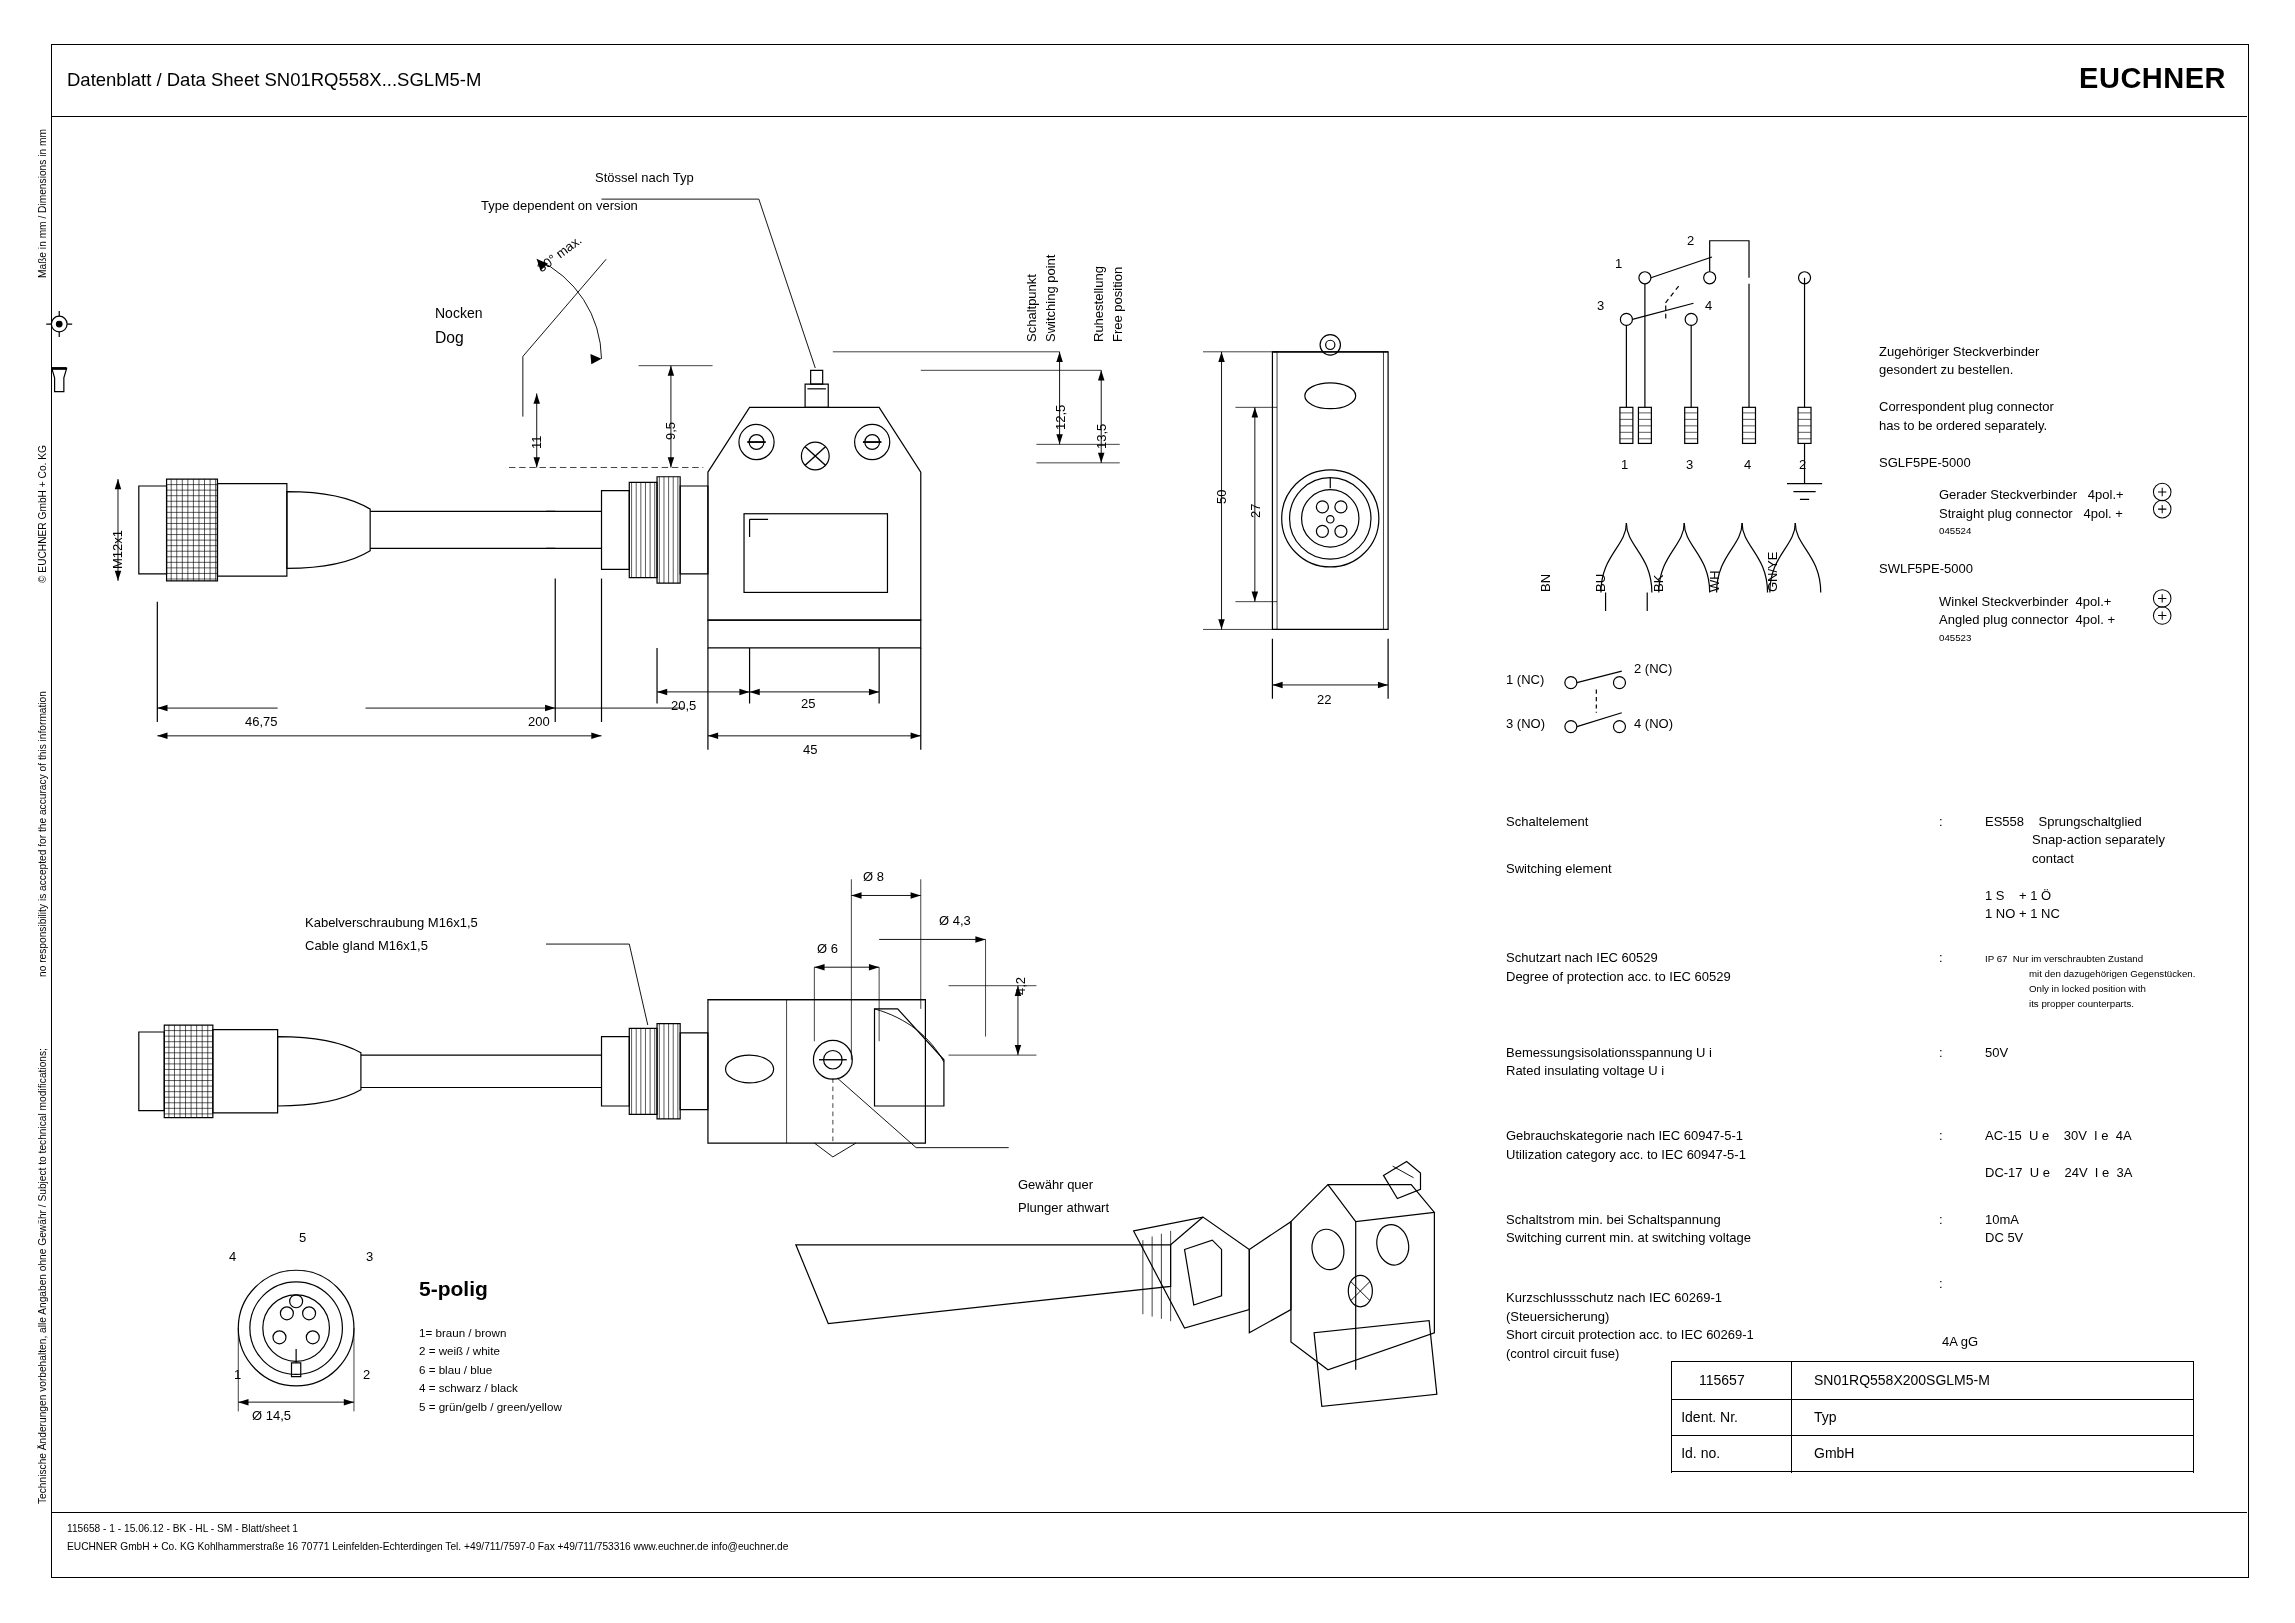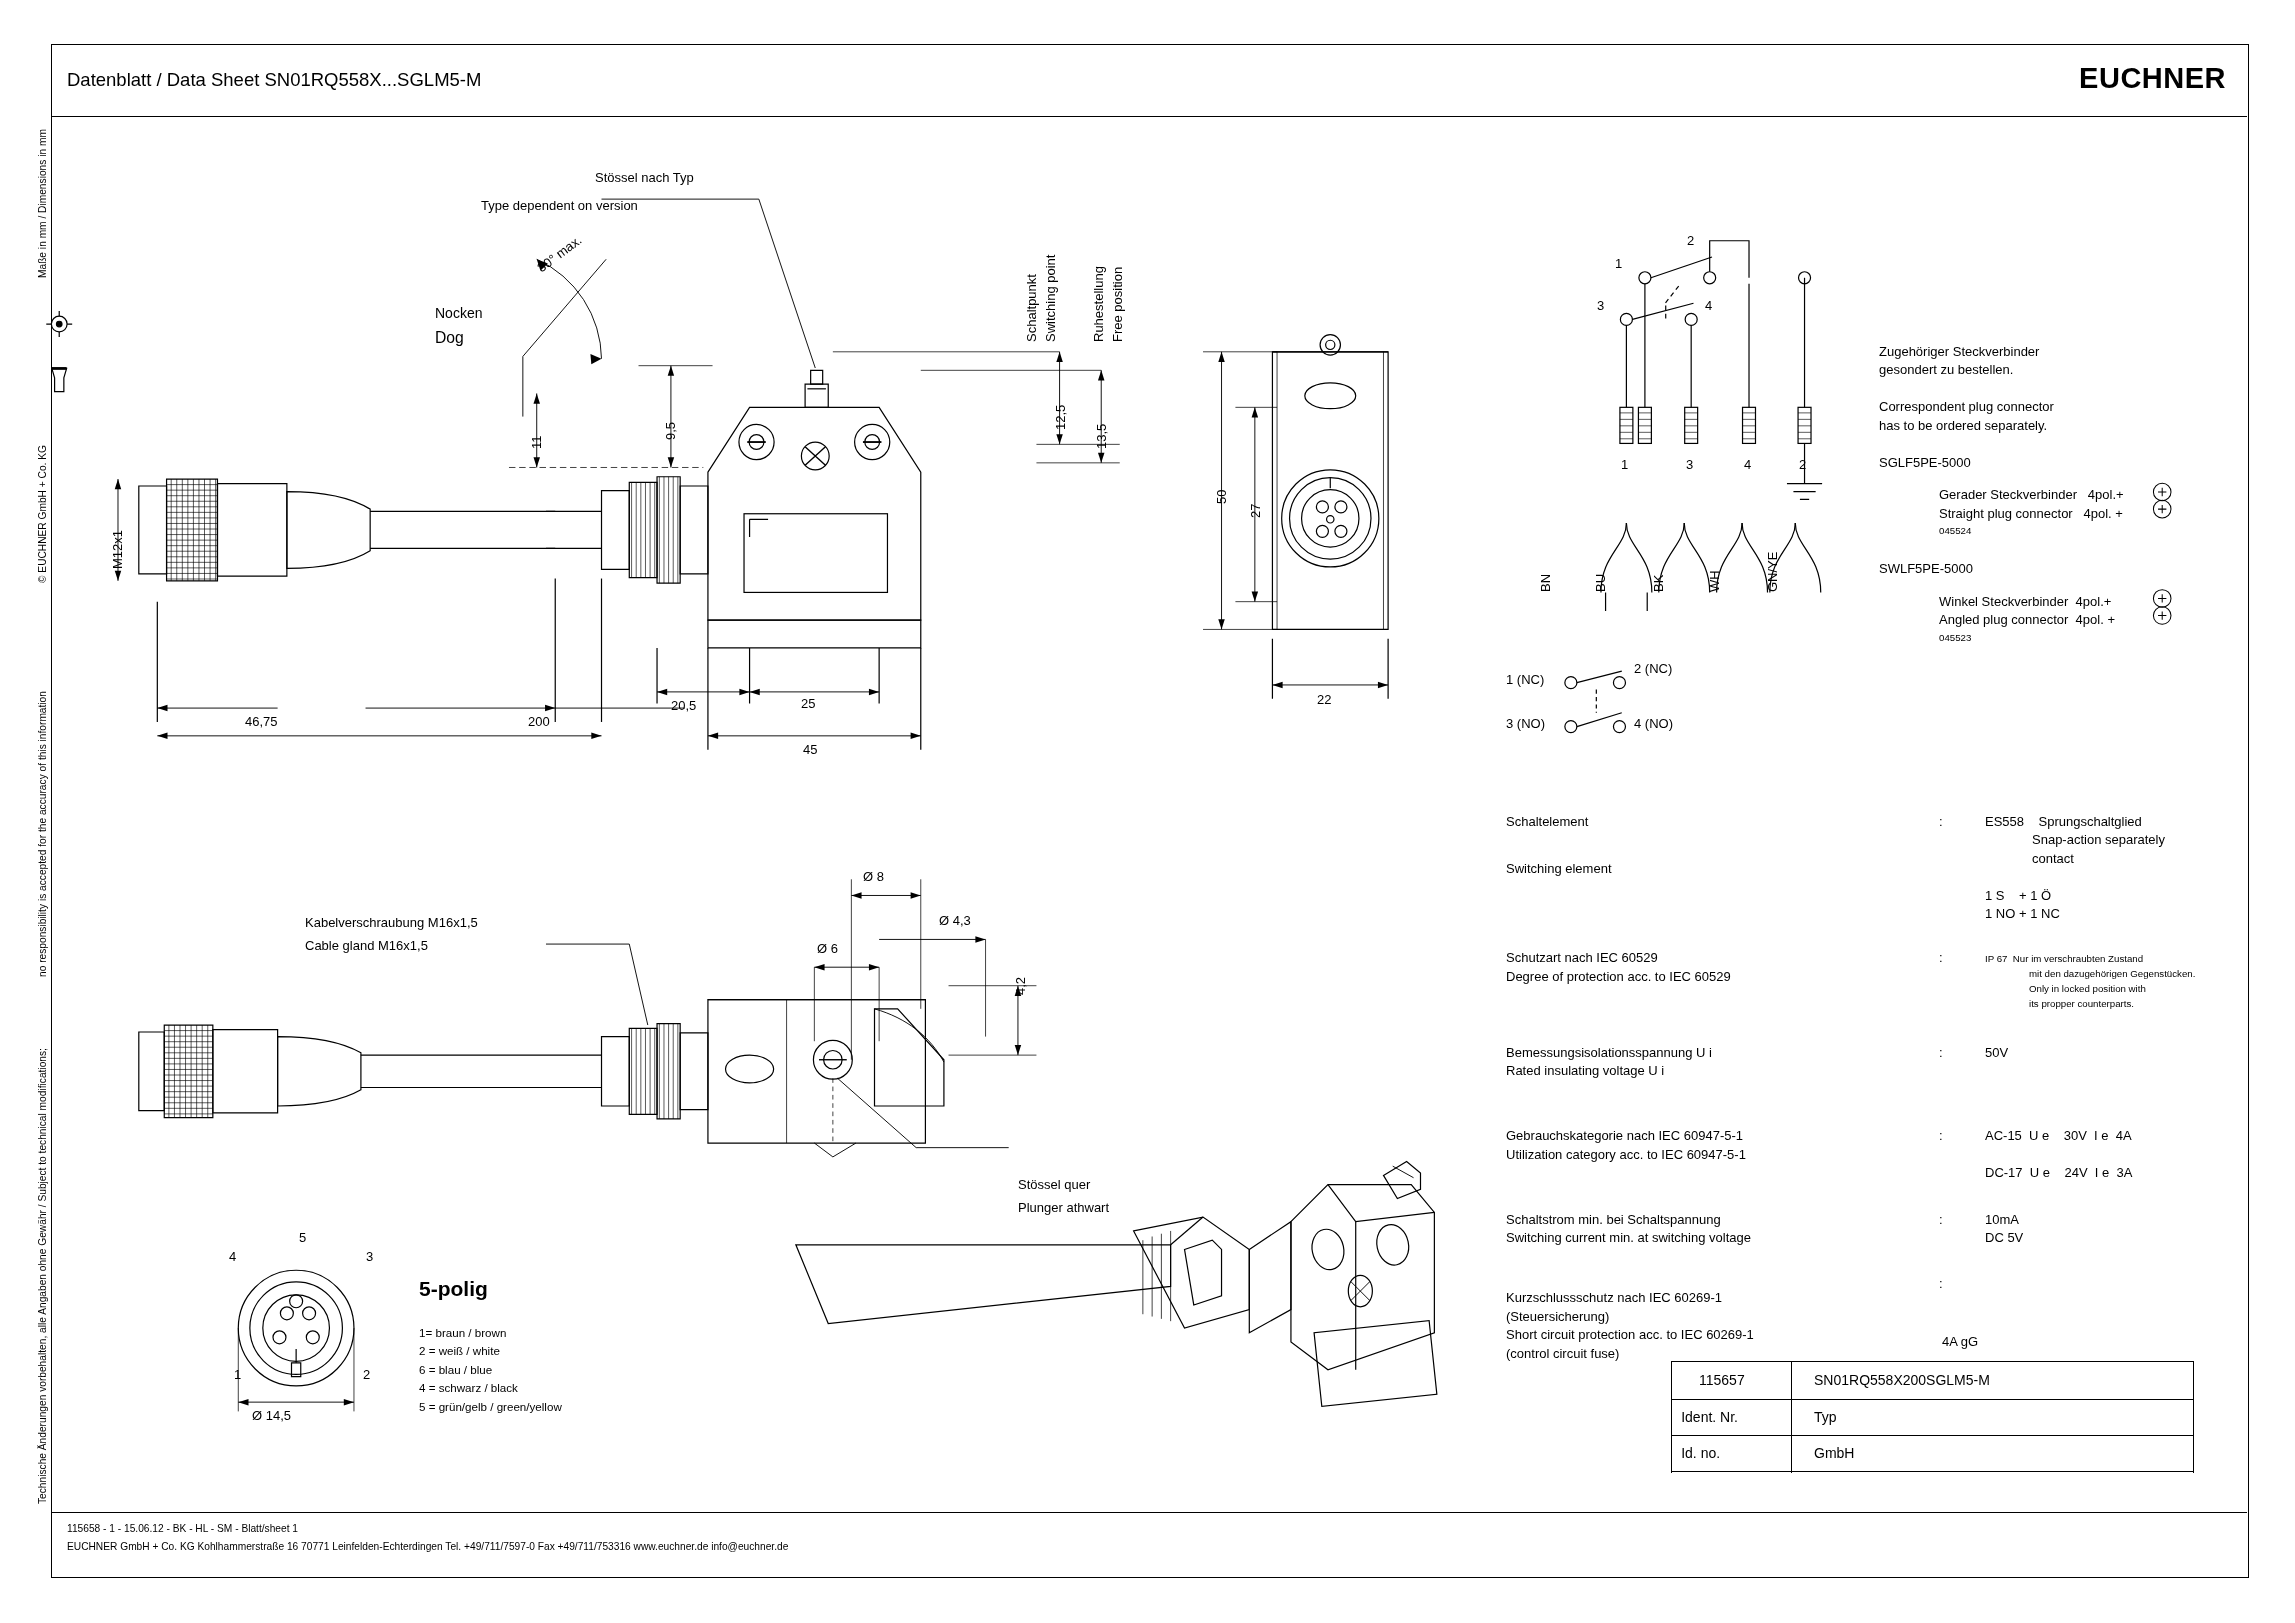--- a/index.html
+++ b/index.html
@@ -359,21 +359,21 @@
   <div class="txt dim rot90" style="left:1215px;top:504px;">50</div>
   <div class="txt dim rot90" style="left:1249px;top:518px;">27</div>
   <div class="txt dim" style="left:1317px;top:693px;">22</div>
 
   <div class="txt lbl" style="left:305px;top:916px;">Kabelverschraubung M16x1,5</div>
   <div class="txt lbl" style="left:305px;top:939px;">Cable gland M16x1,5</div>
   <div class="txt dim" style="left:863px;top:870px;">Ø 8</div>
   <div class="txt dim" style="left:939px;top:914px;">Ø 4,3</div>
   <div class="txt dim" style="left:817px;top:942px;">Ø 6</div>
   <div class="txt dim rot90" style="left:1014px;top:995px;">4,2</div>
-  <div class="txt lbl" style="left:1018px;top:1178px;">Stössel quer</div>
+  <div class="txt lbl" style="left:1018px;top:1178px;">Gewähr quer</div>
   <div class="txt lbl" style="left:1018px;top:1201px;">Plunger athwart</div>
 
   <div class="txt dim" style="left:299px;top:1231px;">5</div>
   <div class="txt dim" style="left:229px;top:1250px;">4</div>
   <div class="txt dim" style="left:366px;top:1250px;">3</div>
   <div class="txt dim" style="left:234px;top:1368px;">1</div>
   <div class="txt dim" style="left:363px;top:1368px;">2</div>
   <div class="txt dim" style="left:252px;top:1409px;">Ø 14,5</div>
   <div class="txt bold" style="left:419px;top:1277px;font-size:21px;">5-polig</div>
   <div class="txt small" style="left:419px;top:1326px;">1= braun / brown</div>

